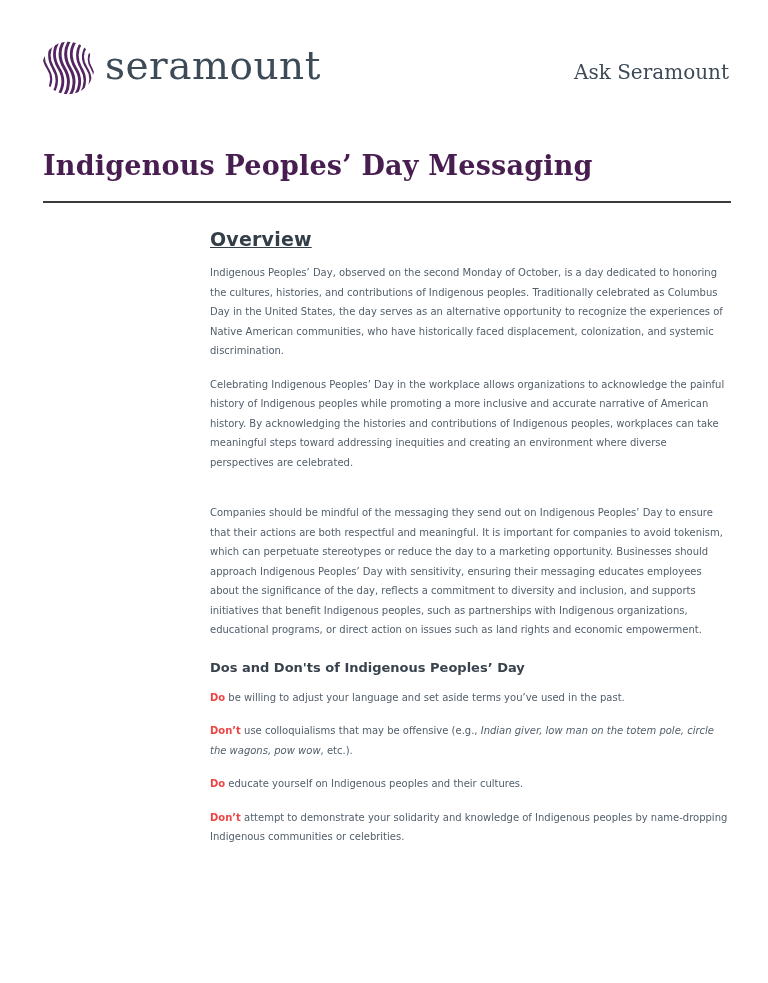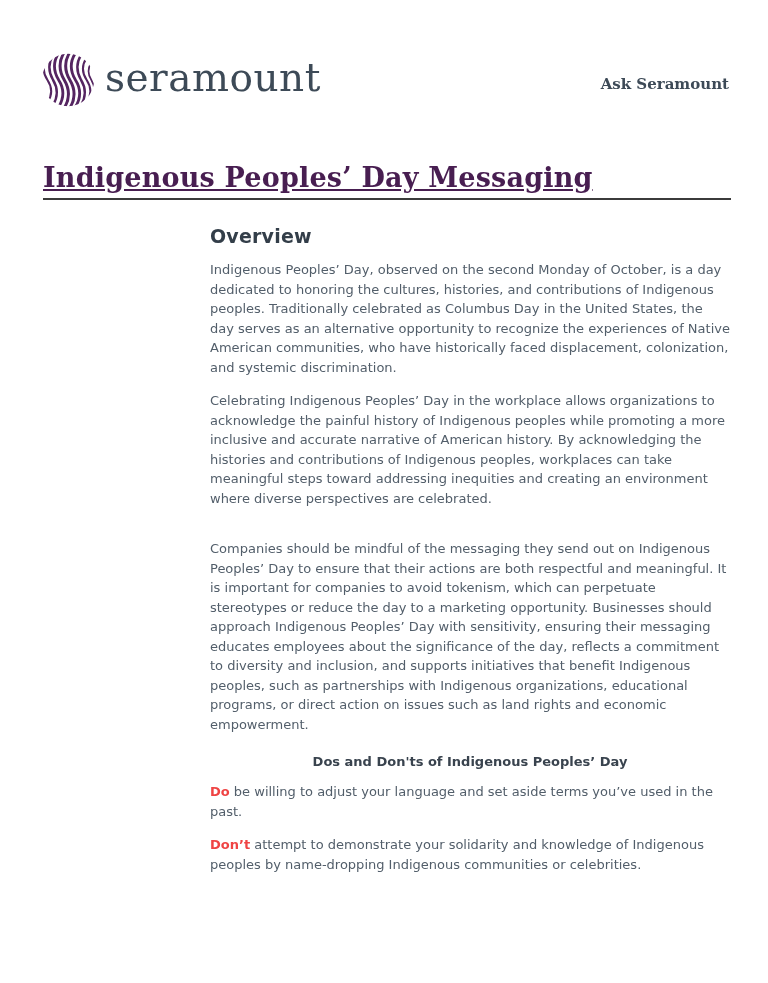--- a/index.html
+++ b/index.html
@@ -16,84 +16,81 @@
     background: #ffffff;
     overflow: hidden;
   }
 
   
   .header {
     display: flex;
     justify-content: space-between;
     align-items: center;
     padding: 40px 39px 0 40px;
-    margin-top: 12px;
   }
   .logo {
     display: flex;
     align-items: center;
     gap: 9px;
   }
   .logo-icon { width: 56px; height: 56px; display: block; }
   .logo-text {
     font-family: "DejaVu Serif", "Liberation Serif", serif;
     font-size: 39px;
     font-weight: 400;
     color: #3d4a57;
     letter-spacing: 0.5px;
     line-height: 1;
     padding-bottom: 6px;
   }
   .ask-link {
     font-family: "DejaVu Serif", "Liberation Serif", serif;
-    font-size: 15px;
+    font-size: 20px;
     color: #3d4a57;
     text-decoration: none;
     margin-top: 8px;
-    font-weight: bold;
   }
 
   
   .page-title {
     font-family: "DejaVu Serif", "Liberation Serif", serif;
     font-weight: 700;
     font-size: 27px;
     color: #481e51;
     margin: 54px 37px 0 43px;
-    padding-bottom: 5px;
+    padding-bottom: 20px;
     border-bottom: 2px solid #3b3b3b;
     letter-spacing: 0.2px;
-    text-decoration: underline;
   }
 
   
   .content {
     margin: 25px 38px 0 210px;
   }
   .section-heading {
     font-size: 19px;
     font-weight: 700;
     color: #333e49;
     margin-bottom: 13px;
     letter-spacing: 0.2px;
+    text-decoration: underline;
   }
   .content p {
-    font-size: 13px;
+    font-size: 10px;
     line-height: 19.5px;
     color: #525e6a;
     margin-bottom: 14px;
   }
   .section { margin-bottom: 0; }
   .section + .section { margin-top: 31px; }
   .sub-heading {
     font-size: 13px;
     font-weight: 700;
     color: #39434e;
     margin: 20px 0 13px 0;
-    text-align: center;
   }
   .dd-item strong { color: #ef4444; }
   .dd-item em { font-style: italic; }
 </style>
 </head>
 <body>
 
 <div class="page">
 
   <header class="header">
@@ -131,21 +128,23 @@
       <p>Celebrating Indigenous Peoples’ Day in the workplace allows organizations to acknowledge the painful history of Indigenous peoples while promoting a more inclusive and accurate narrative of American history. By acknowledging the histories and contributions of Indigenous peoples, workplaces can take meaningful steps toward addressing inequities and creating an environment where diverse perspectives are celebrated.</p>
     </section>
 
     <section class="section">
       <p>Companies should be mindful of the messaging they send out on Indigenous Peoples’ Day to ensure that their actions are both respectful and meaningful. It is important for companies to avoid tokenism, which can perpetuate stereotypes or reduce the day to a marketing opportunity. Businesses should approach Indigenous Peoples’ Day with sensitivity, ensuring their messaging educates employees about the significance of the day, reflects a commitment to diversity and inclusion, and supports initiatives that benefit Indigenous peoples, such as partnerships with Indigenous organizations, educational programs, or direct action on issues such as land rights and economic empowerment.</p>
 
       <h3 class="sub-heading">Dos and Don'ts of Indigenous Peoples’ Day</h3>
 
       <p class="dd-item"><strong>Do</strong><span> be willing to adjust your language and set aside terms you’ve used in the past.</span><em></em><span></span></p>
 
+      <p class="dd-item"><strong>Don’t</strong><span> use colloquialisms that may be offensive (e.g., </span><em>Indian giver, low man on the totem pole, circle the wagons, pow wow</em><span>, etc.).</span></p>
 
+      <p class="dd-item"><strong>Do</strong><span> educate yourself on Indigenous peoples and their cultures.</span><em></em><span></span></p>
 
       <p class="dd-item"><strong>Don’t</strong><span> attempt to demonstrate your solidarity and knowledge of Indigenous peoples by name-dropping Indigenous communities or celebrities.</span><em></em><span></span></p>
 
     </section>
 
   </main>
 
 </div>
 
 </body></html>

